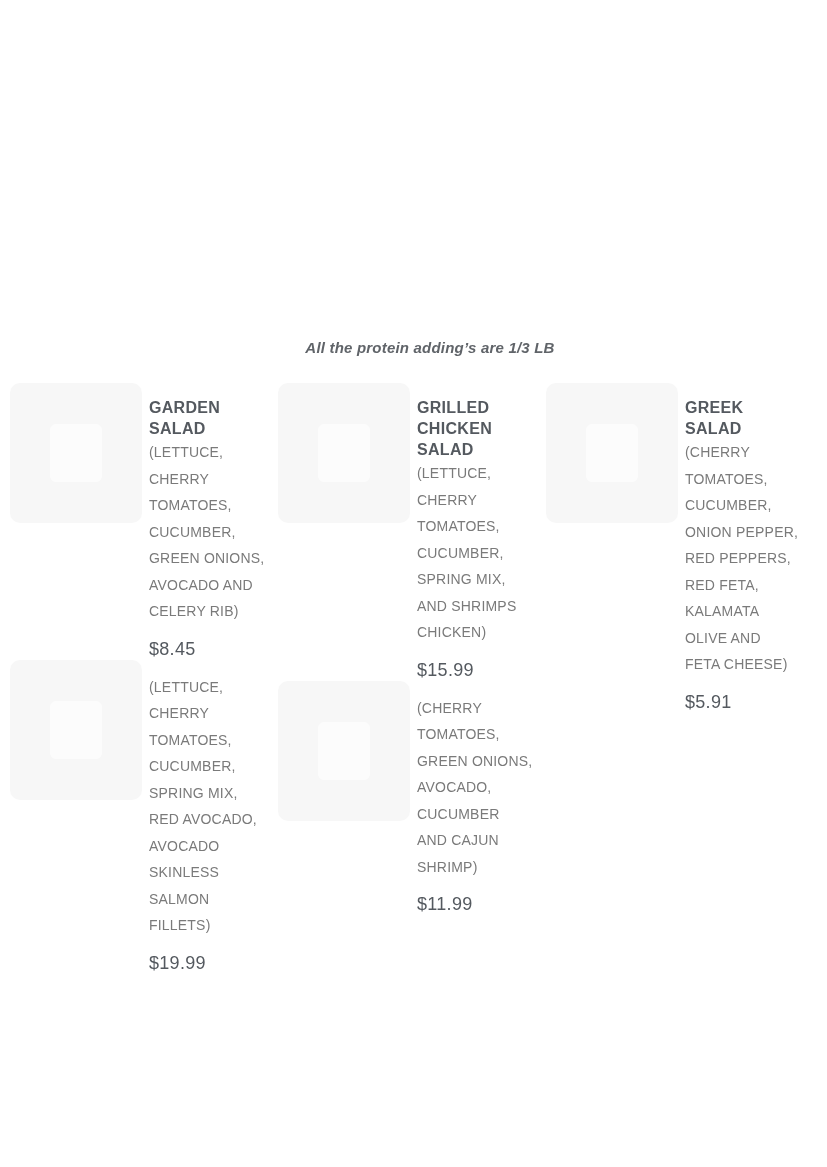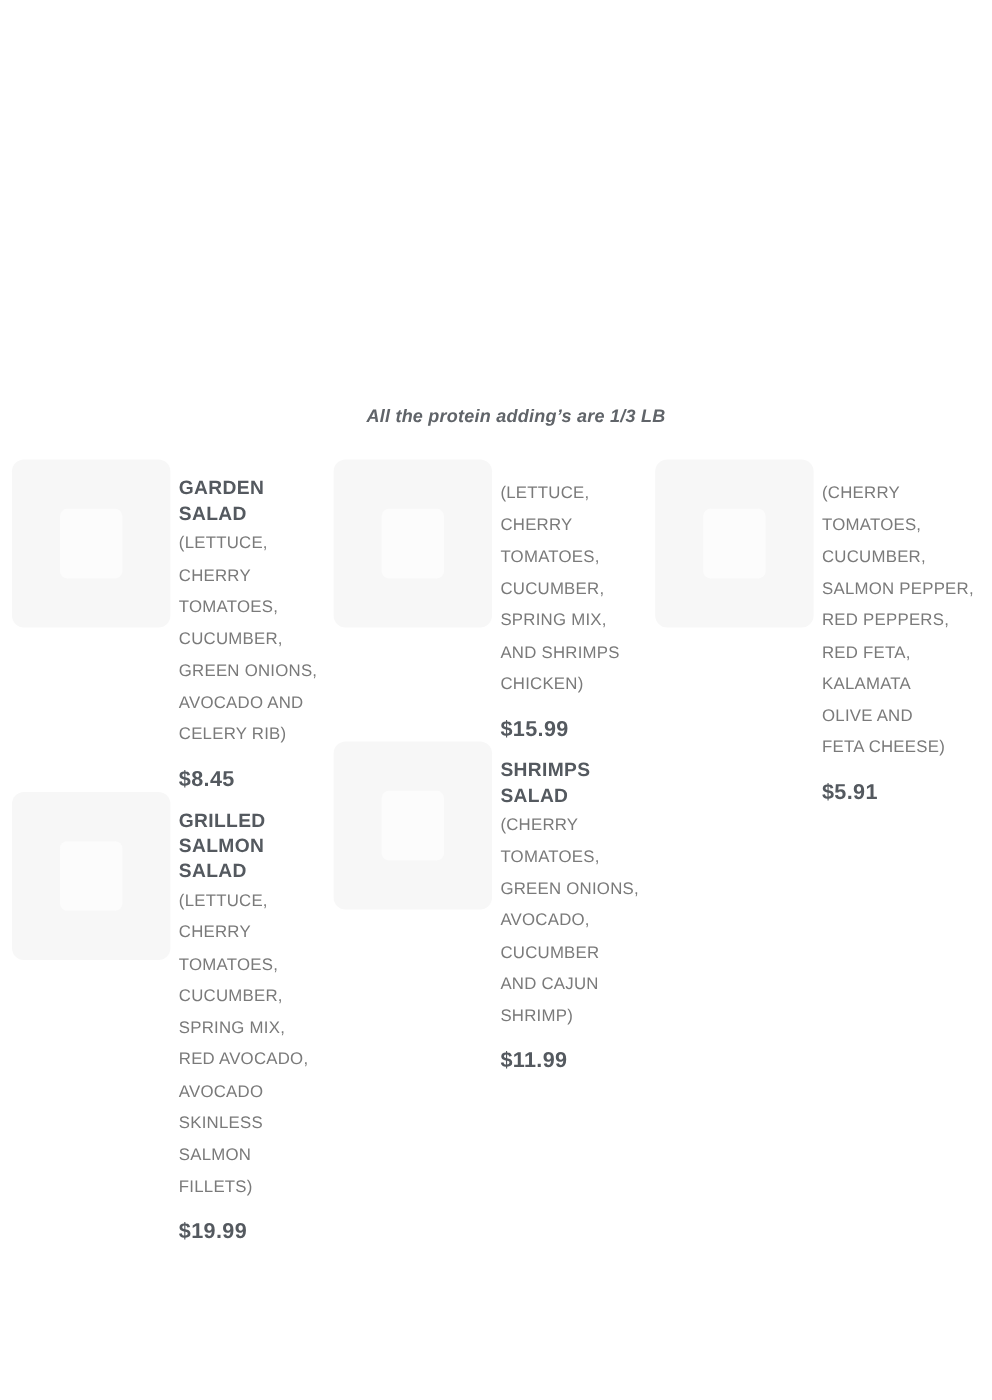--- a/index.html
+++ b/index.html
@@ -75,21 +75,21 @@
     color: #7a7a7a;
     letter-spacing: 0.2px;
   }
   .desc div {
     line-height: 26.5px;
     white-space: nowrap;
   }
   .price {
     margin-top: 13px;
     font-size: 18px;
-    font-weight: 700;
+    font-weight: 400;
     line-height: 22px;
     color: #54595f;
     letter-spacing: 0.3px;
   }
 </style>
 </head>
 <body>
 
 <div class="note">All the protein adding’s are 1/3 LB</div>
 
@@ -112,21 +112,20 @@
             <div>CELERY RIB)</div>
           </div>
         <div class="price">$8.45</div>
       </div>
     </div>
     <div class="item">
       <div class="thumb">
         <div class="glyph"></div>
       </div>
       <div class="content">
-        <h3 class="title">GRILLED SALMON SALAD</h3>
         <div class="desc">
             <div>(LETTUCE,</div>
             <div>CHERRY</div>
             <div>TOMATOES,</div>
             <div>CUCUMBER,</div>
             <div>SPRING MIX,</div>
             <div>RED AVOCADO,</div>
             <div>AVOCADO</div>
             <div>SKINLESS</div>
             <div>SALMON</div>
@@ -136,63 +135,64 @@
       </div>
     </div>
   </div>
 
   <div class="column">
     <div class="item">
       <div class="thumb">
         <div class="glyph"></div>
       </div>
       <div class="content">
+        <h3 class="title">GRILLED CHICKEN SALAD</h3>
         <div class="desc">
             <div>(LETTUCE,</div>
             <div>CHERRY</div>
             <div>TOMATOES,</div>
             <div>CUCUMBER,</div>
             <div>SPRING MIX,</div>
             <div>AND SHRIMPS</div>
             <div>CHICKEN)</div>
           </div>
         <div class="price">$15.99</div>
       </div>
     </div>
     <div class="item">
       <div class="thumb">
         <div class="glyph"></div>
       </div>
       <div class="content">
-        <h3 class="title">SHRIMPS SALAD</h3>
         <div class="desc">
             <div>(CHERRY</div>
             <div>TOMATOES,</div>
             <div>GREEN ONIONS,</div>
             <div>AVOCADO,</div>
             <div>CUCUMBER</div>
             <div>AND CAJUN</div>
             <div>SHRIMP)</div>
           </div>
         <div class="price">$11.99</div>
       </div>
     </div>
   </div>
 
   <div class="column">
     <div class="item">
       <div class="thumb">
         <div class="glyph"></div>
       </div>
       <div class="content">
+        <h3 class="title">GREEK SALAD</h3>
         <div class="desc">
             <div>(CHERRY</div>
             <div>TOMATOES,</div>
             <div>CUCUMBER,</div>
-            <div>SALMON PEPPER,</div>
+            <div>ONION PEPPER,</div>
             <div>RED PEPPERS,</div>
             <div>RED FETA,</div>
             <div>KALAMATA</div>
             <div>OLIVE AND</div>
             <div>FETA CHEESE)</div>
           </div>
         <div class="price">$5.91</div>
       </div>
     </div>
   </div>

